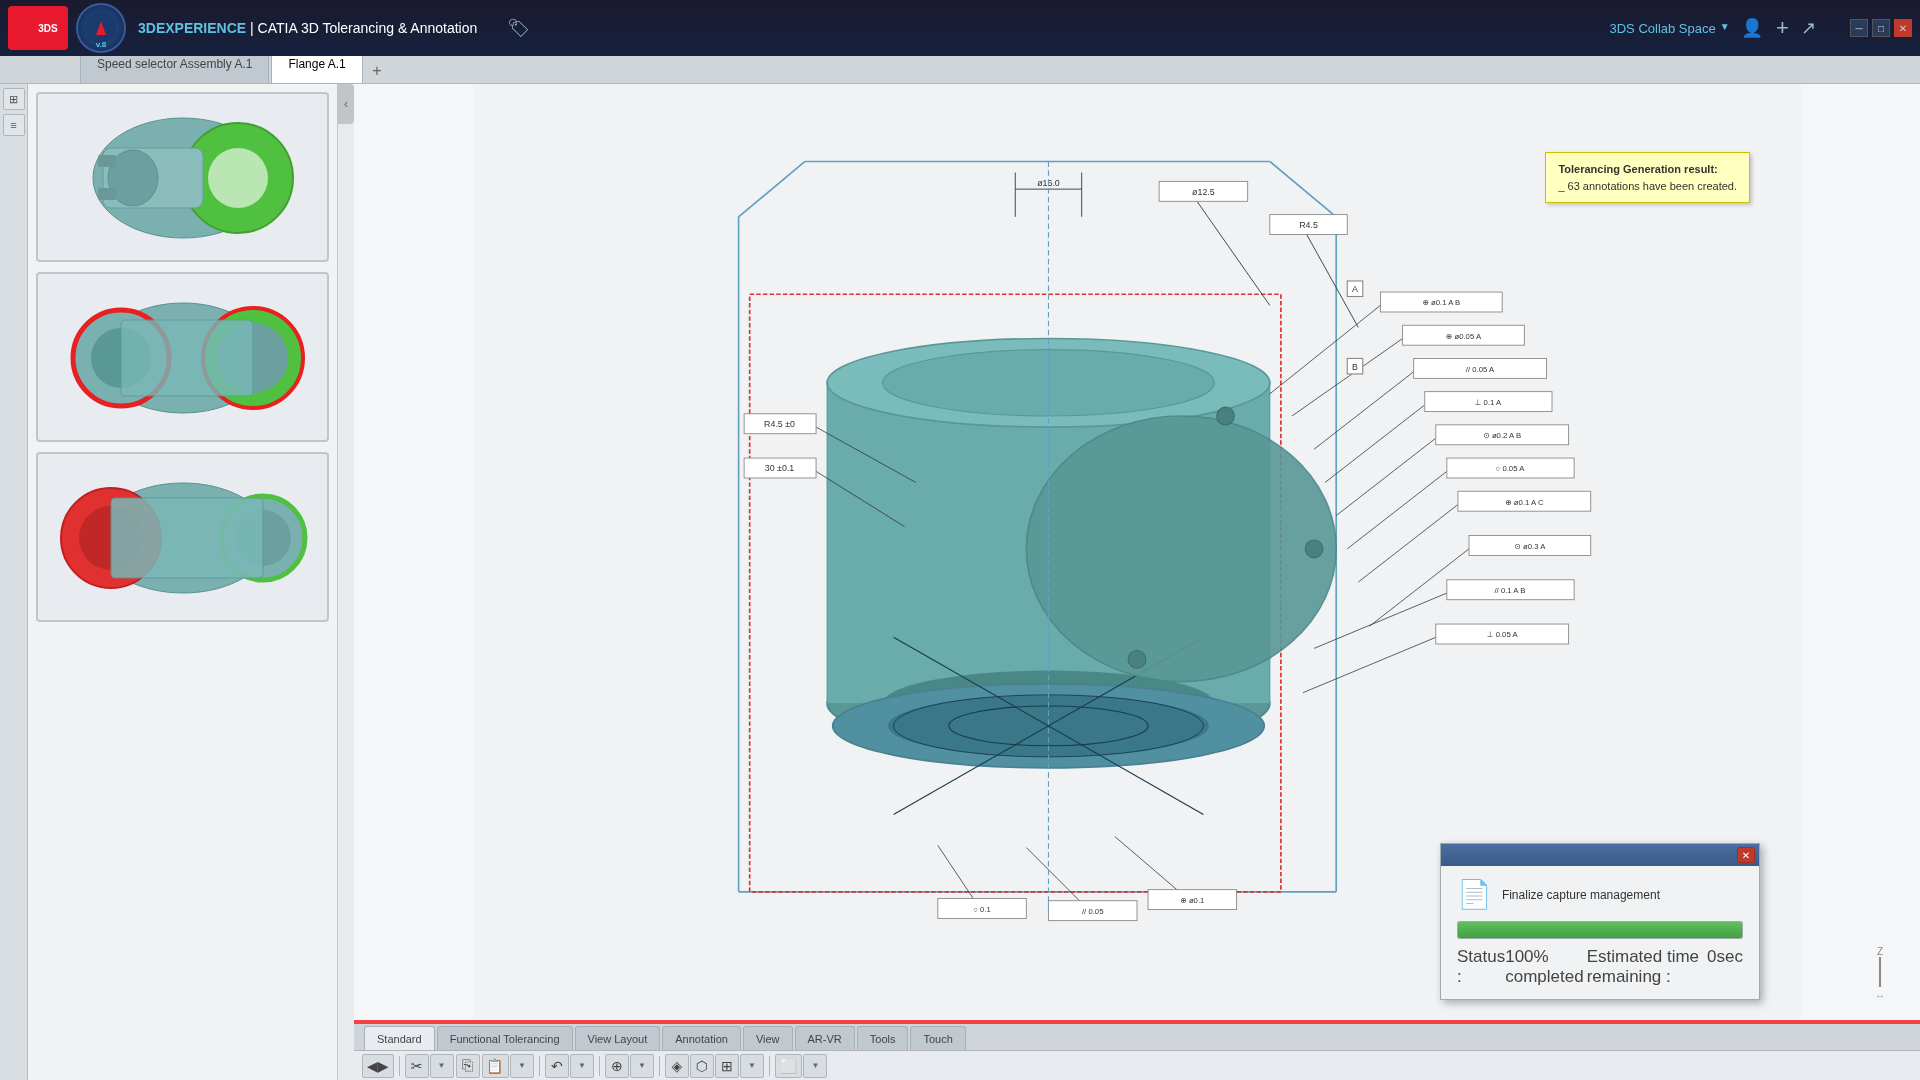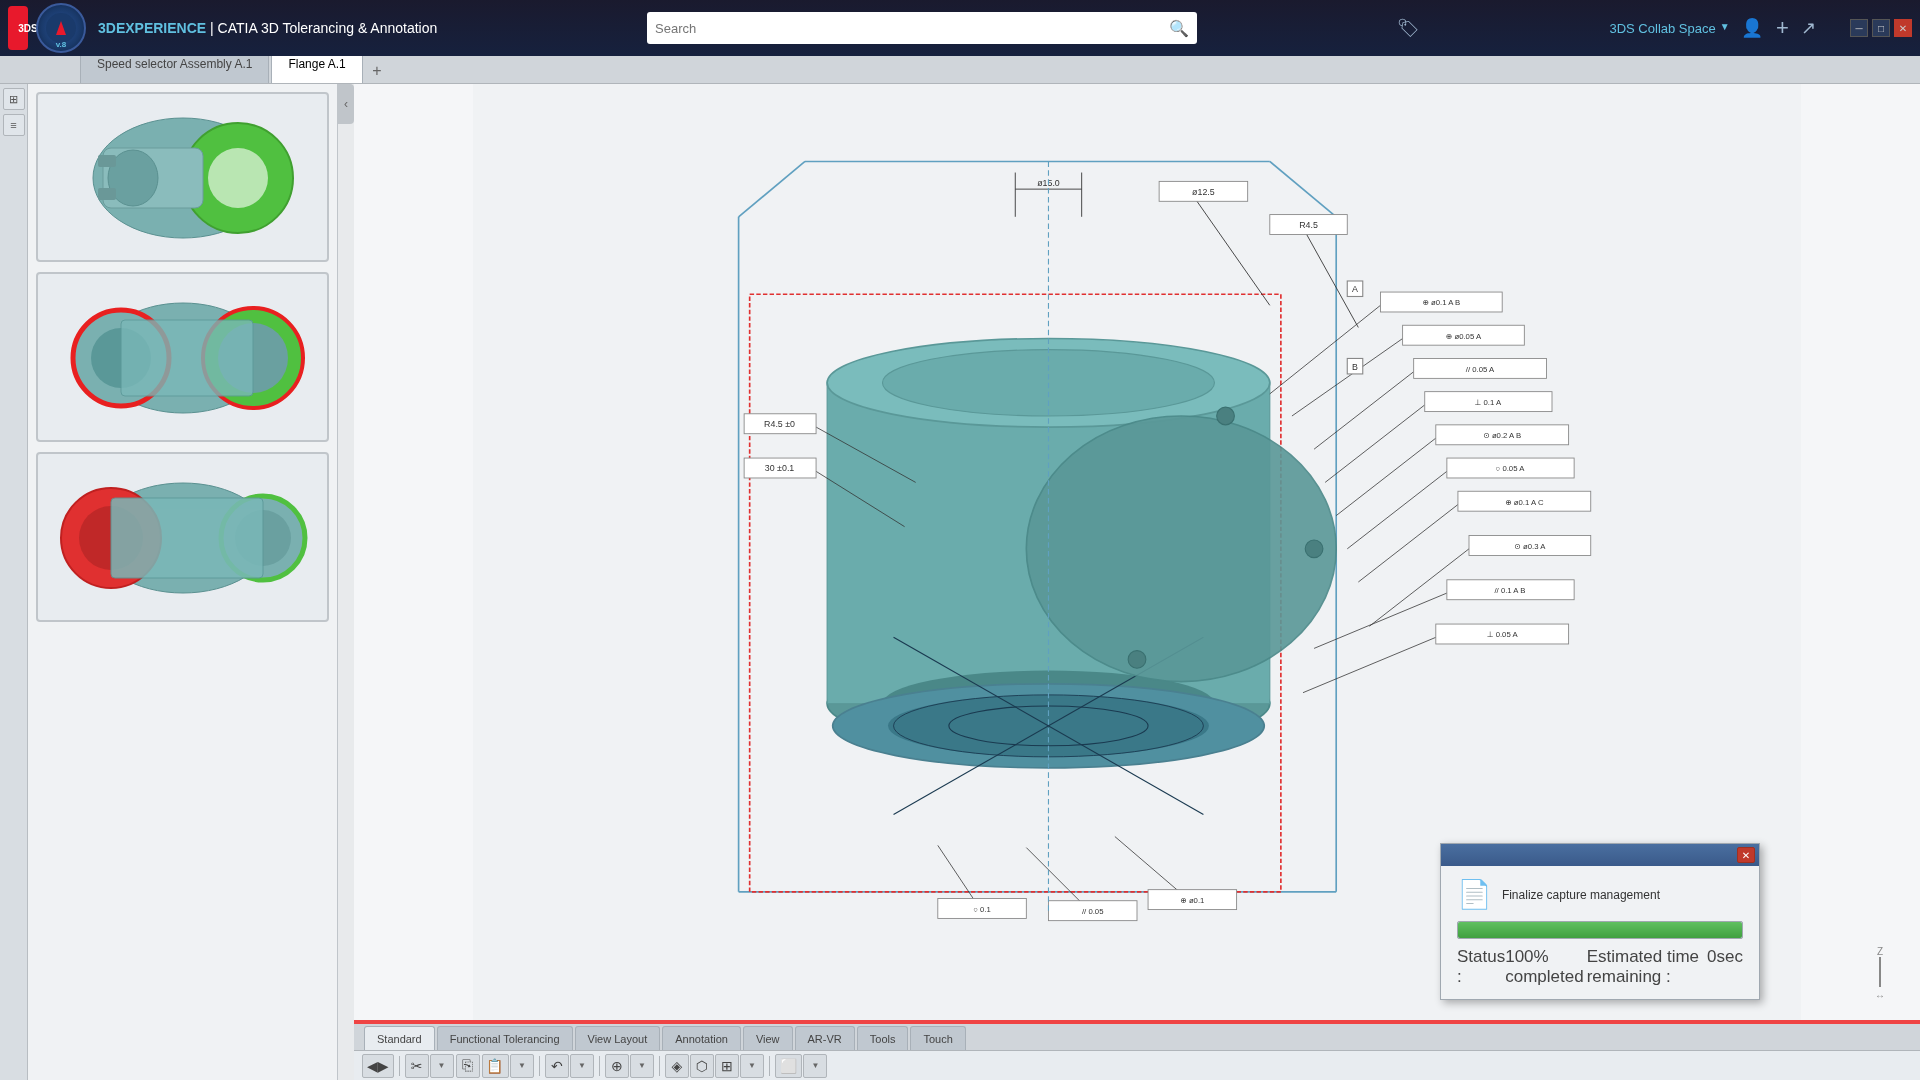--- a/index.html
+++ b/index.html
@@ -4,21 +4,21 @@
   <style>
     * { margin: 0; padding: 0; box-sizing: border-box; }
     body { width: 1920px; height: 1080px; overflow: hidden; background: #e8eaec; font-family: 'Segoe UI', Arial, sans-serif; font-size: 12px; }
 
     
     #titlebar {
       width: 100%; height: 56px; background: linear-gradient(180deg, #1a1a2e 0%, #16213e 100%);
       display: flex; align-items: center; padding: 0 8px; position: relative; z-index: 100;
     }
     #app-logo {
-      width: 20px; height: 44px; background: #e8192c; border-radius: 4px;
+      width: 60px; height: 44px; background: #e8192c; border-radius: 4px;
       display: flex; align-items: center; justify-content: center; color: white; font-weight: bold; font-size: 10px; margin-right: 8px; flex-shrink: 0; padding-left: 20px;
     }
     #compass-btn {
       width: 50px; height: 50px; border-radius: 50%; background: radial-gradient(circle, #2a5298 0%, #1a3a6b 60%, #0d1f40 100%);
       display: flex; align-items: center; justify-content: center; margin-right: 12px; flex-shrink: 0; position: relative; border: 2px solid #3a5a9b; text-align: center;
     }
     #compass-inner {
       width: 30px; height: 30px; border-radius: 50%; background: #1a3a6b;
       display: flex; align-items: center; justify-content: center;
     }
@@ -154,24 +154,20 @@
   </div>
   <div id="compass-btn">
     <div id="compass-inner">
       <div id="compass-arrow"></div>
     </div>
     <span style="position:absolute;bottom:2px;left:50%;transform:translateX(-50%);color:#60c0e0;font-size:8px;font-weight:bold;">v.8</span>
   </div>
   <span id="app-title">
     <span style="color:#60c0e0;font-weight:bold;">3DEXPERIENCE</span><span> | CATIA 3D Tolerancing &amp; Annotation</span>
   </span>
-  <div id="search-bar">
-    <input id="search-input" type="text" placeholder="Search" style="">
-    <span id="search-icon-btn">🔍</span>
-  </div>
   <span id="tag-icon" style="color:#a0b8d0;font-size:18px;margin-left:10px;">🏷</span>
   <div class="titlebar-right">
     <div id="collab-space">
       <span>3DS Collab Space</span>
       <span style="font-size:10px;">▼</span>
     </div>
     <span class="titlebar-icon">👤</span>
     <span class="titlebar-icon" style="font-size:22px;">+</span>
     <span class="titlebar-icon">↗</span>
     <div style="display:flex;margin-left:20px;gap:2px;">
@@ -361,20 +357,24 @@
 
       <rect x="790" y="178" width="14" height="14" fill="white" stroke="#888" stroke-width="1"></rect>
       <text x="797" y="188" font-size="8" text-anchor="middle" fill="#333">A</text>
       <rect x="790" y="248" width="14" height="14" fill="white" stroke="#888" stroke-width="1"></rect>
       <text x="797" y="258" font-size="8" text-anchor="middle" fill="#333">B</text>
 
       <line x1="520" y1="70" x2="520" y2="750" stroke="#60a0c0" stroke-width="1" stroke-dasharray="5,3"></line>
     </svg>
 
     
+    <div id="tolerancing-tooltip">
+      <div style="font-weight:bold;">Tolerancing Generation result:</div>
+      <div>_ 63 annotations have been created.</div>
+    </div>
 
     
     <div id="axis-indicator" style="position:absolute;bottom:80px;right:20px;">
       <span style="font-size:10px;color:#888;">Z</span>
       <div style="width:2px;height:30px;background:#888;margin:0 auto;"></div>
       <div style="display:flex;gap:4px;margin-top:2px;">
         <span style="font-size:10px;color:#888;">↔</span>
       </div>
     </div>
 

